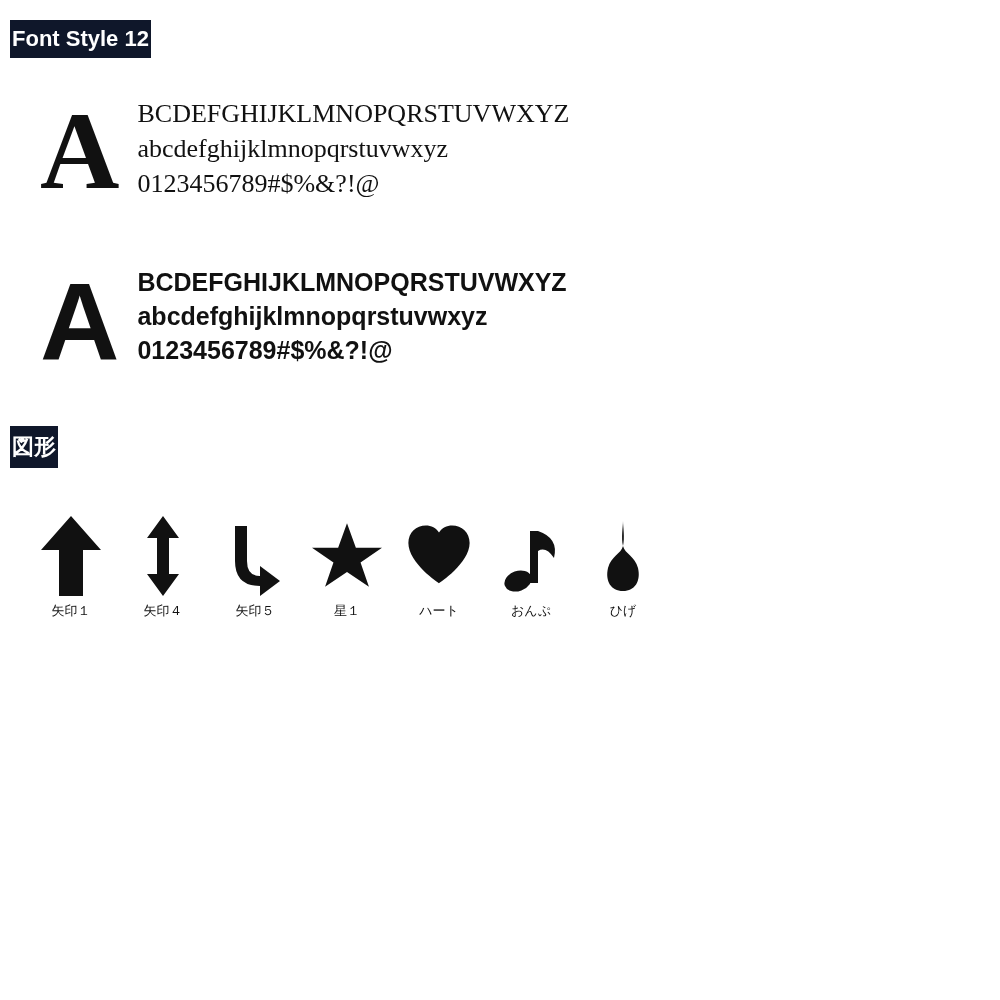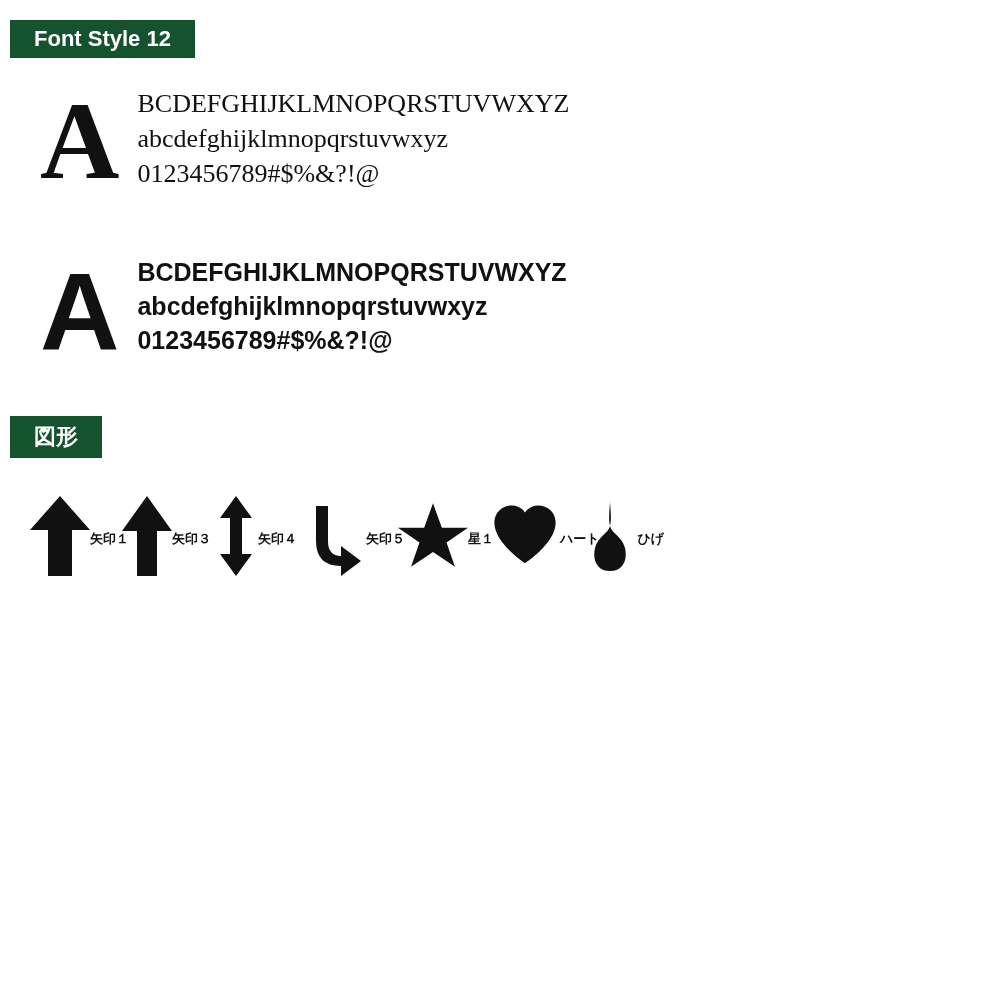--- a/index.html
+++ b/index.html
@@ -12,26 +12,26 @@
     }
 
     .page {
       width: 1000px;
       padding: 20px 10px;
     }
 
     
     .section-label {
       display: inline-block;
-      background: #14532d;
+      background: #0f172a;
       color: #ffffff;
       font-size: 22px;
       font-weight: bold;
-      padding: 6px 24px;
-      margin-bottom: 18px;
+      padding: 6px 2px;
+      margin-bottom: 28px;
       font-family: sans-serif;
     }
 
     
     .font-section {
       margin-bottom: 30px;
     }
 
     .font-demo {
       display: flex;
@@ -84,23 +84,23 @@
       display: flex;
       align-items: flex-end;
       justify-content: flex-start;
       padding: 20px 20px 10px 20px;
       gap: 10px;
       flex-wrap: nowrap;
     }
 
     .shape-item {
       display: flex;
+      flex-direction: column;
       align-items: center;
       width: 82px;
-      font-weight: bold;
     }
 
     .shape-icon {
       width: 70px;
       height: 80px;
       display: flex;
       align-items: center;
       justify-content: center;
       margin-bottom: 6px;
     }
@@ -148,28 +148,20 @@
       <div class="shape-item">
         <div class="shape-icon">
           <svg width="60" height="80" viewBox="0 0 60 80" class="arrow1-svg">
             <polygon points="30,0 60,34 42,34 42,80 18,80 18,34 0,34" fill="#111"></polygon>
           </svg>
         </div>
         <span class="shape-label">矢印１</span>
       </div>
 
 
-      <div class="shape-item">
-        <div class="shape-icon">
-          <svg width="50" height="80" viewBox="0 0 50 80">
-            <polygon points="25,0 50,35 35,35 35,80 15,80 15,35 0,35" fill="#111"></polygon>
-          </svg>
-        </div>
-        <span class="shape-label">矢印３</span>
-      </div>
 
       <div class="shape-item">
         <div class="shape-icon">
           <svg width="44" height="80" viewBox="0 0 44 80">
 
             <polygon points="22,0 38,22 28,22 28,40 16,40 16,22 6,22" fill="#111"></polygon>
 
             <polygon points="22,80 38,58 28,58 28,40 16,40 16,58 6,58" fill="#111"></polygon>
           </svg>
         </div>
@@ -199,20 +191,32 @@
 
       <div class="shape-item">
         <div class="shape-icon">
           <svg width="80" height="75" viewBox="0 0 80 75">
             <path d="M40,68 C40,68 5,45 5,22 C5,10 14,2 25,2 C31,2 37,5 40,10 C43,5 49,2 55,2 C66,2 75,10 75,22 C75,45 40,68 40,68 Z" fill="#111"></path>
           </svg>
         </div>
         <span class="shape-label">ハート</span>
       </div>
 
+      <div class="shape-item">
+        <div class="shape-icon">
+          <svg width="55" height="80" viewBox="0 0 55 80">
+
+            <ellipse cx="14" cy="65" rx="14" ry="10" transform="rotate(-20,14,65)" fill="#111"></ellipse>
+            <rect x="26" y="15" width="8" height="52" fill="#111"></rect>
+
+            <path d="M34,15 Q55,22 50,42 Q42,30 34,35 Z" fill="#111"></path>
+          </svg>
+        </div>
+        <span class="shape-label">おんぷ</span>
+      </div>
 
       <div class="shape-item">
         <div class="shape-icon">
           <svg width="40" height="80" viewBox="0 0 40 80">
             <path d="M20,75 C8,75 2,65 5,52 C8,40 18,38 20,30 C22,22 20,10 20,5 C20,10 18,22 20,30 C22,38 32,40 35,52 C38,65 32,75 20,75 Z" fill="#111"></path>
           </svg>
         </div>
         <span class="shape-label">ひげ</span>
       </div>
 

